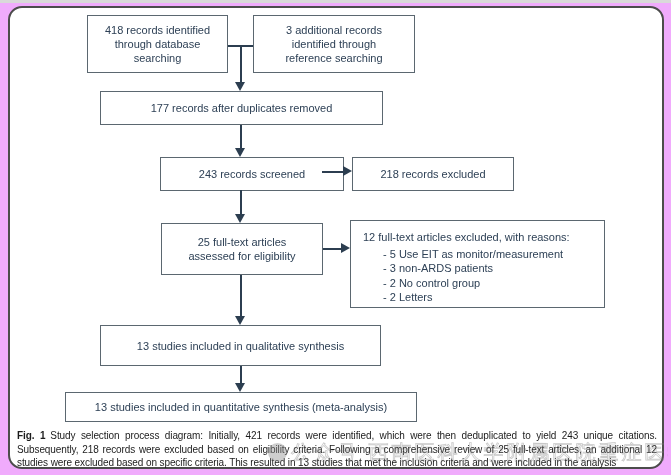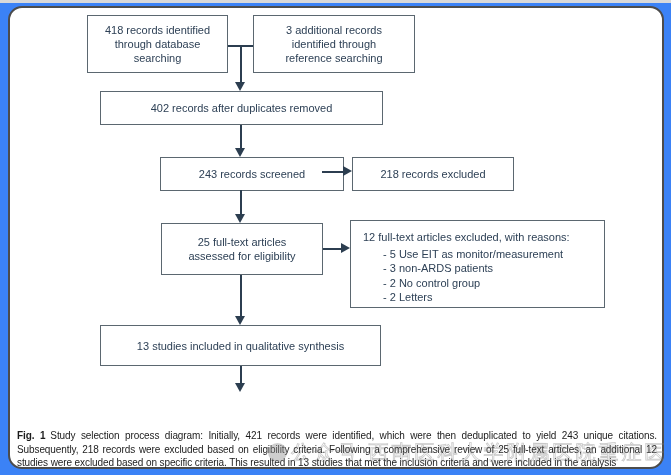--- a/index.html
+++ b/index.html
@@ -3,21 +3,21 @@
 <meta charset="utf-8">
 <style>
   * { margin: 0; padding: 0; box-sizing: border-box; }
   html, body { background: #ffffff; }
   body { font-family: "Liberation Sans", sans-serif; }
 
   .stage {
     position: relative;
     width: 671px;
     height: 475px;
-    background: #3b82f6;
+    background: #f0abfc;
     overflow: hidden;
   }
 
   .top-strip {
     position: absolute;
     left: 0; top: 0;
     width: 671px; height: 3px;
     background: #d9d9d9;
   }
 
@@ -145,21 +145,21 @@
     
   </div>
 
   <div class="fbox box-a">
     <span>418 records identified through database searching</span>
   </div>
   <div class="fbox box-b">
     <span>3 additional records identified through reference searching</span>
   </div>
   <div class="fbox box-c nowrap">
-    <span>402 records after duplicates removed</span>
+    <span>177 records after duplicates removed</span>
   </div>
   <div class="fbox box-d nowrap">
     <span>243 records screened</span>
   </div>
   <div class="fbox box-e nowrap">
     <span>218 records excluded</span>
   </div>
   <div class="fbox box-f">
     <span>25 full-text articles assessed for eligibility</span>
   </div>
@@ -167,20 +167,23 @@
     <div>12 full-text articles excluded, with reasons:</div>
     <ul class="reasons">
       <li>- 5 Use EIT as monitor/measurement</li>
       <li>- 3 non-ARDS patients</li>
       <li>- 2 No control group</li>
       <li>- 2 Letters</li>
     </ul>
   </div>
   <div class="fbox box-h nowrap">
     <span>13 studies included in qualitative synthesis</span>
+  </div>
+  <div class="fbox box-i nowrap">
+    <span>13 studies included in quantitative synthesis (meta-analysis)</span>
   </div>
 
   <div class="cline hline l-merge"></div>
   <div class="cline vline l-down1"></div>
   <div class="ah ah-down ah1"></div>
   <div class="cline vline l-down2"></div>
   <div class="ah ah-down ah2"></div>
   <div class="cline hline l-right1"></div>
   <div class="ah ah-right ah3"></div>
   <div class="cline vline l-down3"></div>

